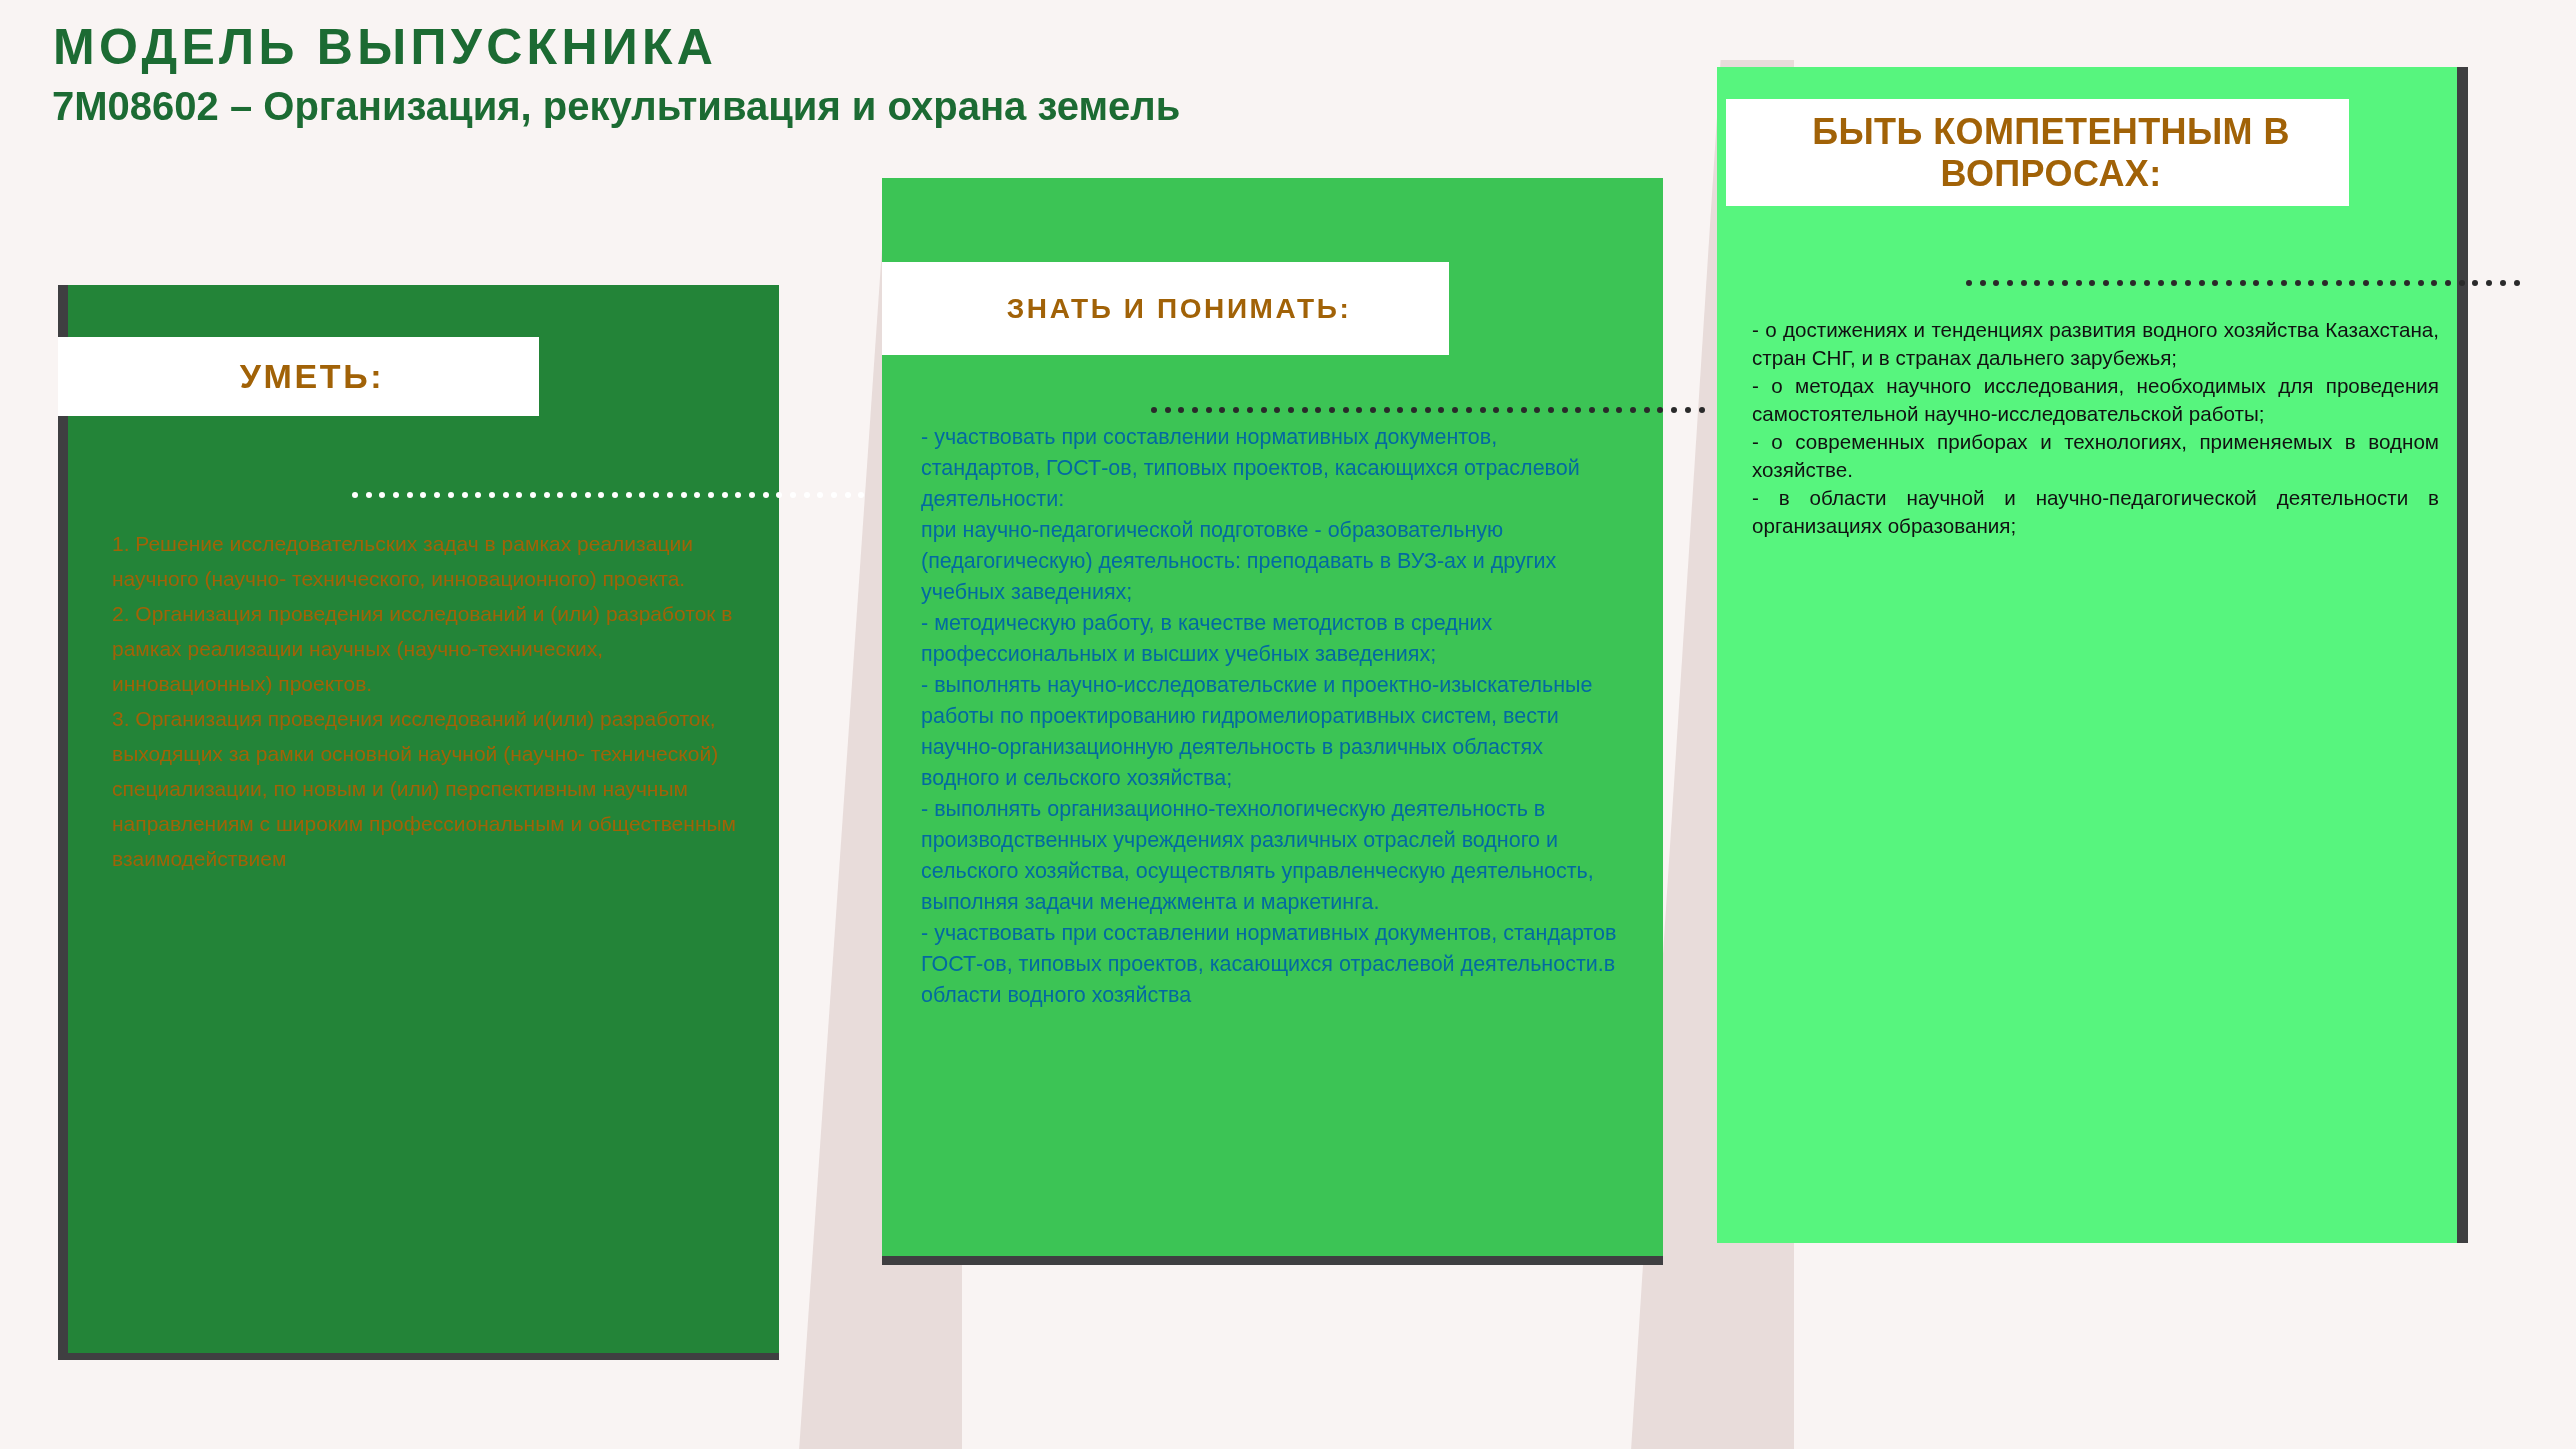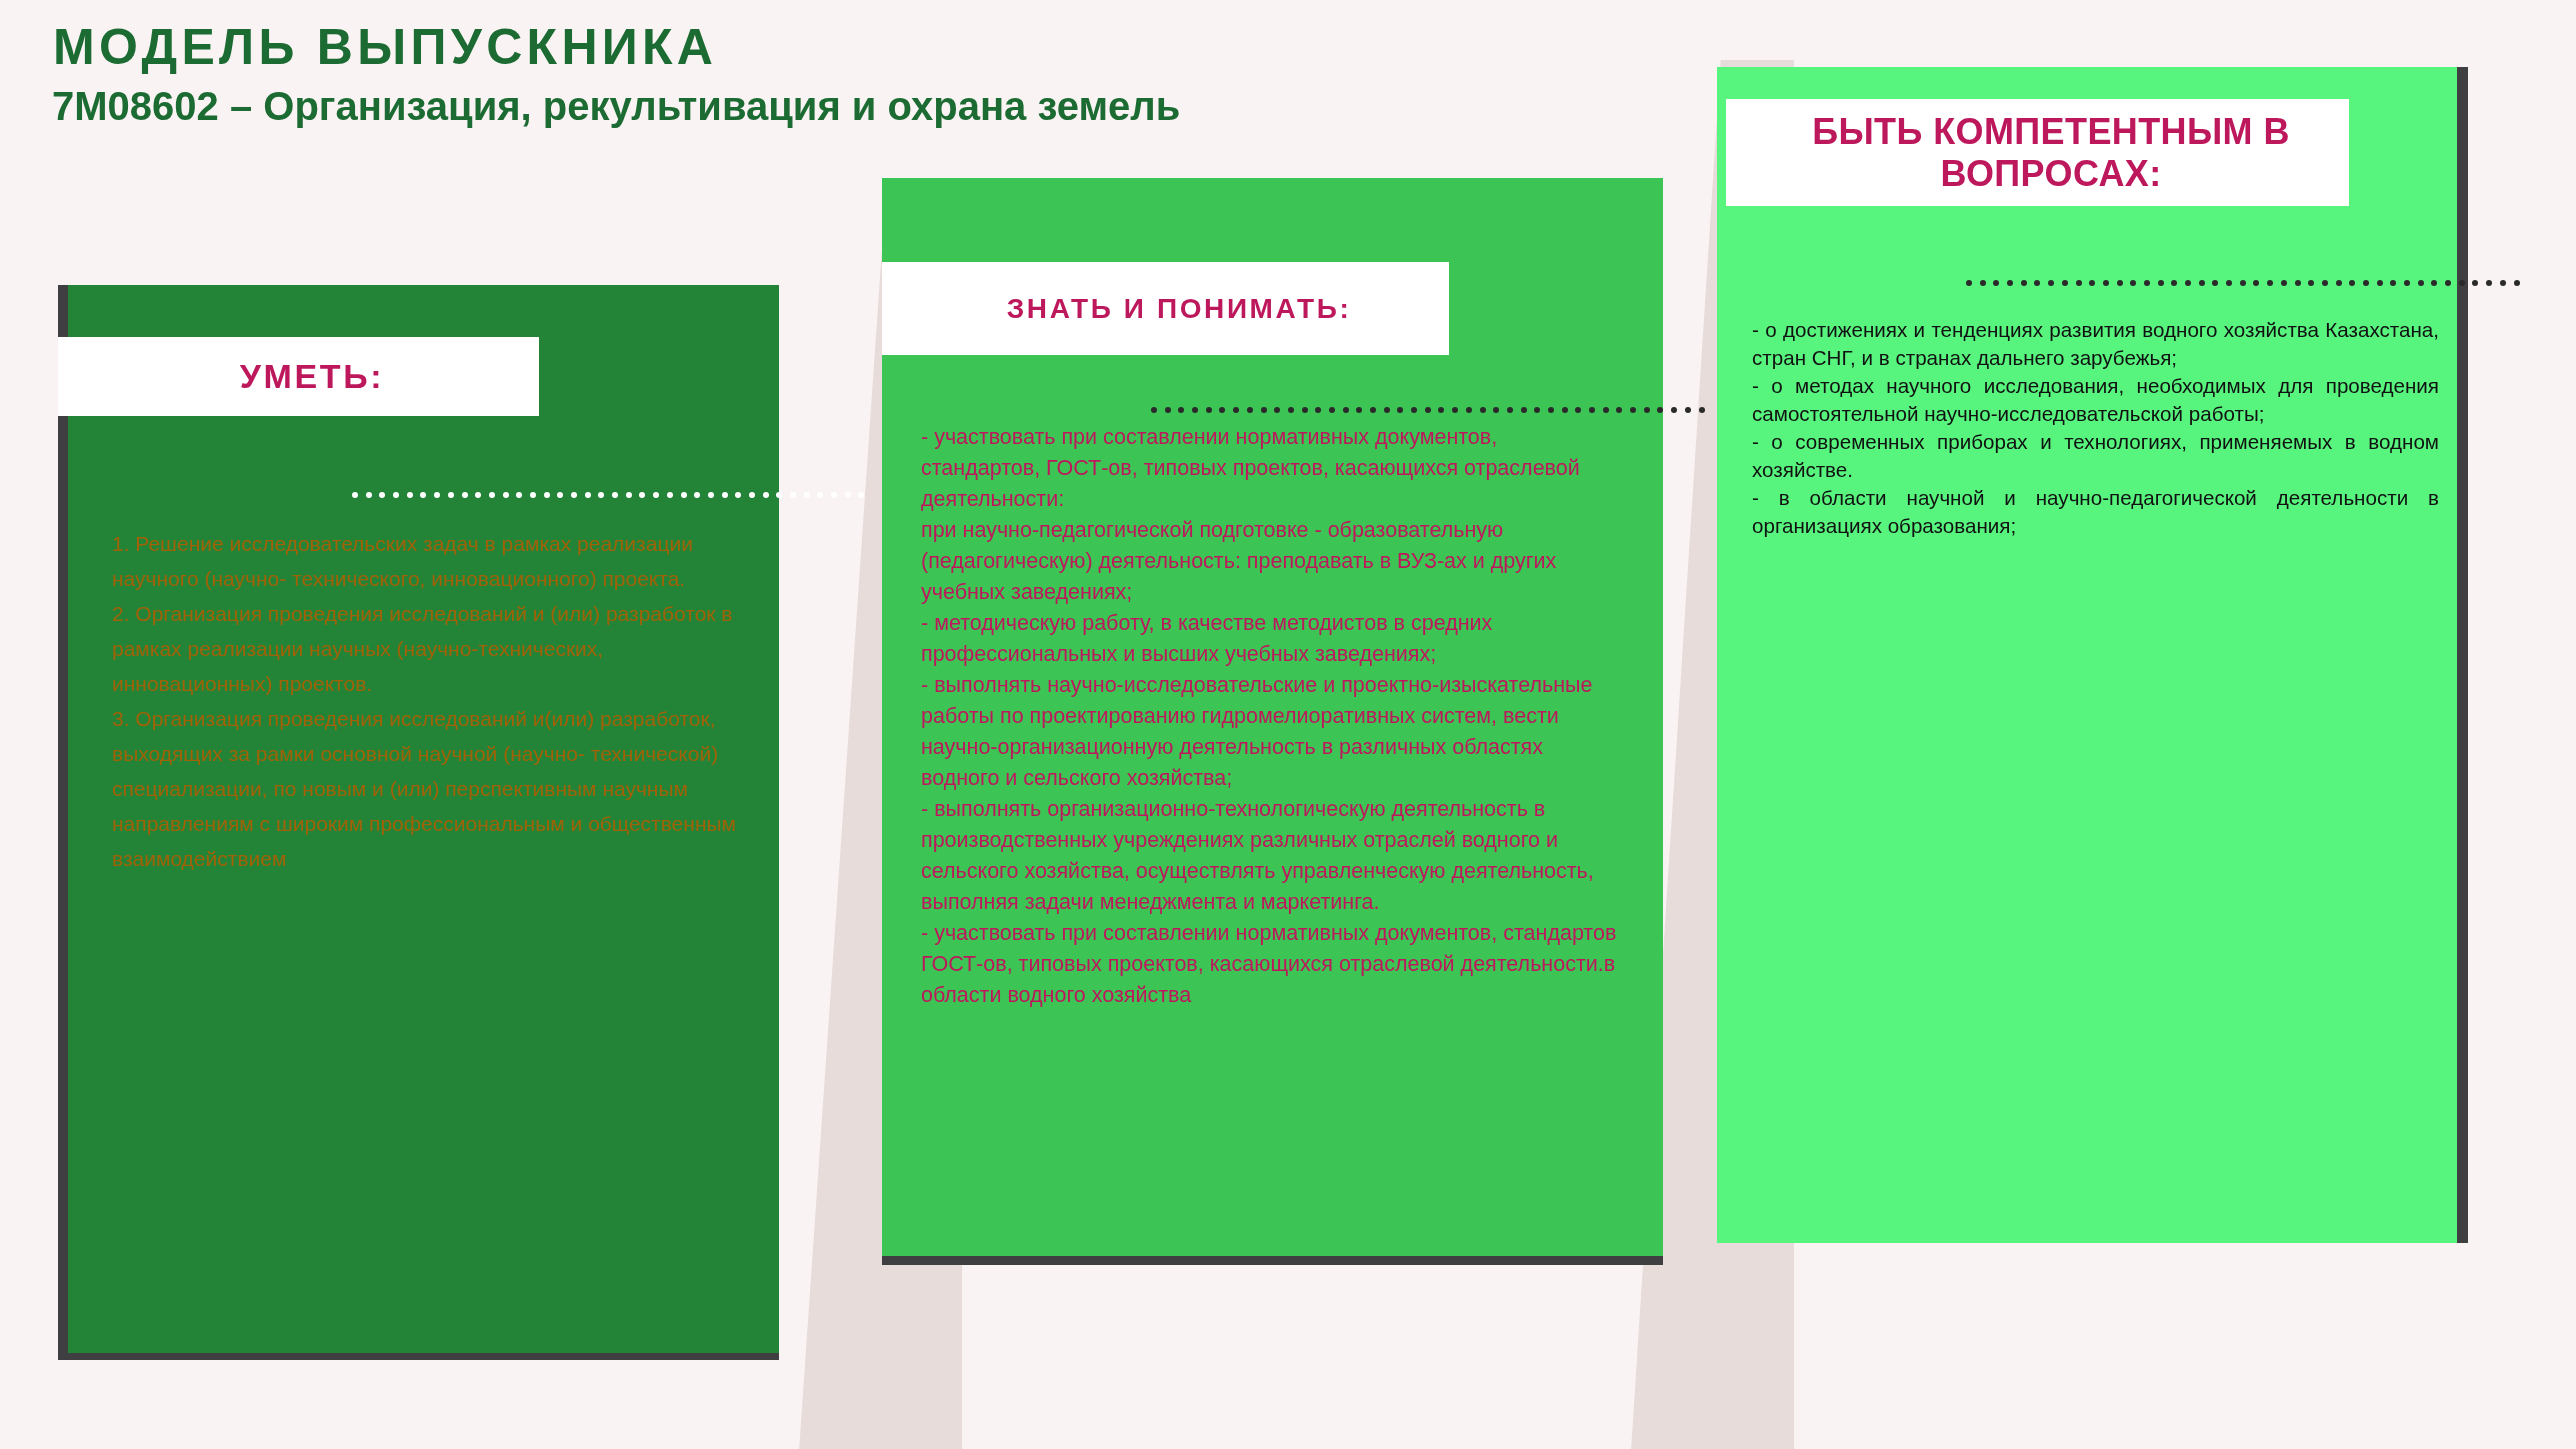--- a/index.html
+++ b/index.html
@@ -55,21 +55,21 @@
     border-right:11px solid #3f3f41;
   }
 
   
   .hdr{
     position:absolute;background:#ffffff;z-index:3;
     display:flex;align-items:center;justify-content:center;
     text-align:center;box-sizing:border-box;
   }
   .hdr-text{
-    color:#be185d;font-weight:bold;
+    color:#a16207;font-weight:bold;
     font-family:"Liberation Sans", sans-serif;
     padding-left:27px;
   }
   #hdr1{left:58px;top:337px;width:481px;height:79px;}
   #hdr1 .hdr-text{font-size:34px;letter-spacing:2.6px;}
   #hdr2{left:882px;top:262px;width:567px;height:93px;}
   #hdr2 .hdr-text{font-size:28px;letter-spacing:2.6px;}
   #hdr3{left:1726px;top:99px;width:623px;height:107px;line-height:1.12;}
   #hdr3 .hdr-text{font-size:36px;letter-spacing:0.4px;line-height:1.15;}
 
@@ -87,21 +87,21 @@
   #dots3 span{background:#2a2a2a;}
 
   
   .body-text{position:absolute;z-index:4;white-space:pre-line;box-sizing:border-box;}
   #body1{
     left:112px;top:526px;width:635px;
     color:#a16207;font-size:21px;line-height:35px;
   }
   #body2{
     left:921px;top:422px;width:696px;
-    color:#be185d;font-size:21.5px;line-height:31px;
+    color:#0369a1;font-size:21.5px;line-height:31px;
   }
   #body3{
     left:1752px;top:316px;width:687px;
     color:#111111;font-size:20.6px;line-height:28px;text-align:justify;
   }
 </style>
 </head>
 <body>
 
 <div id="stage">

